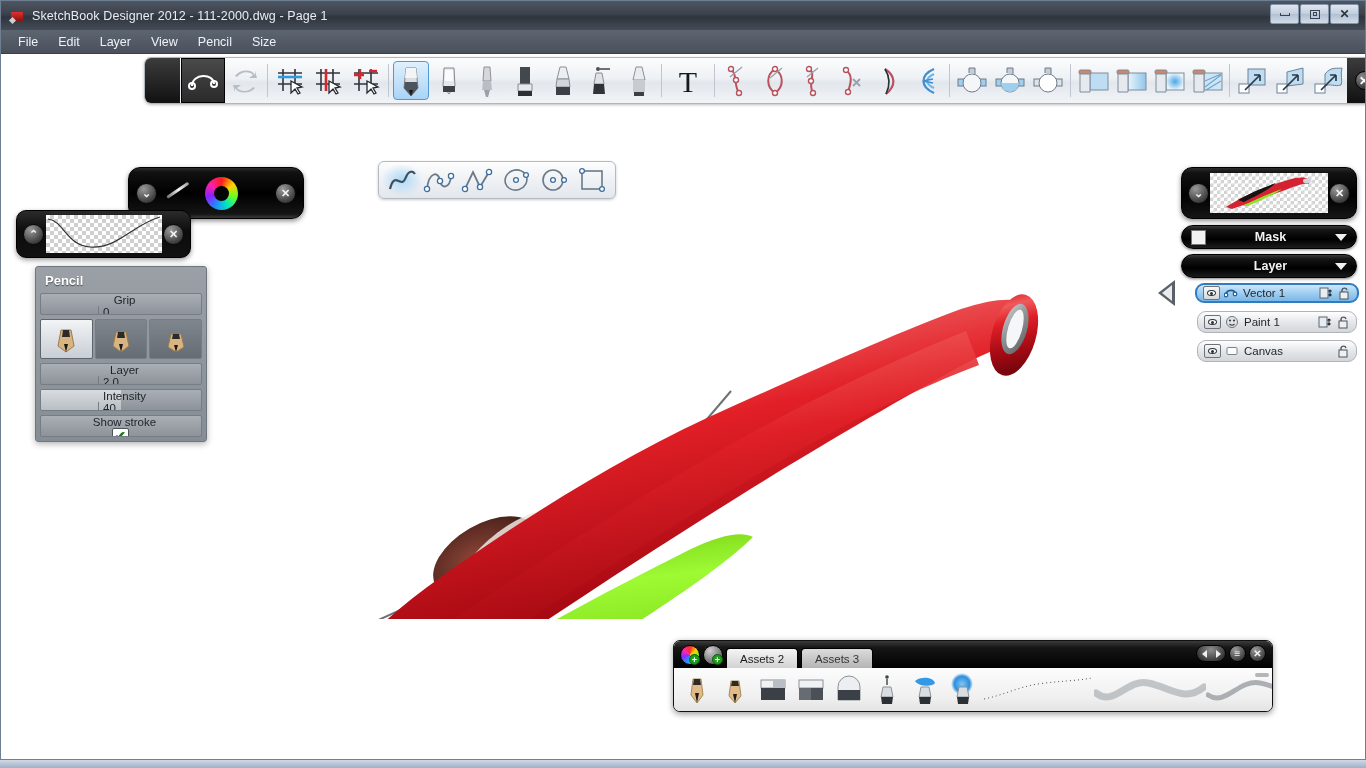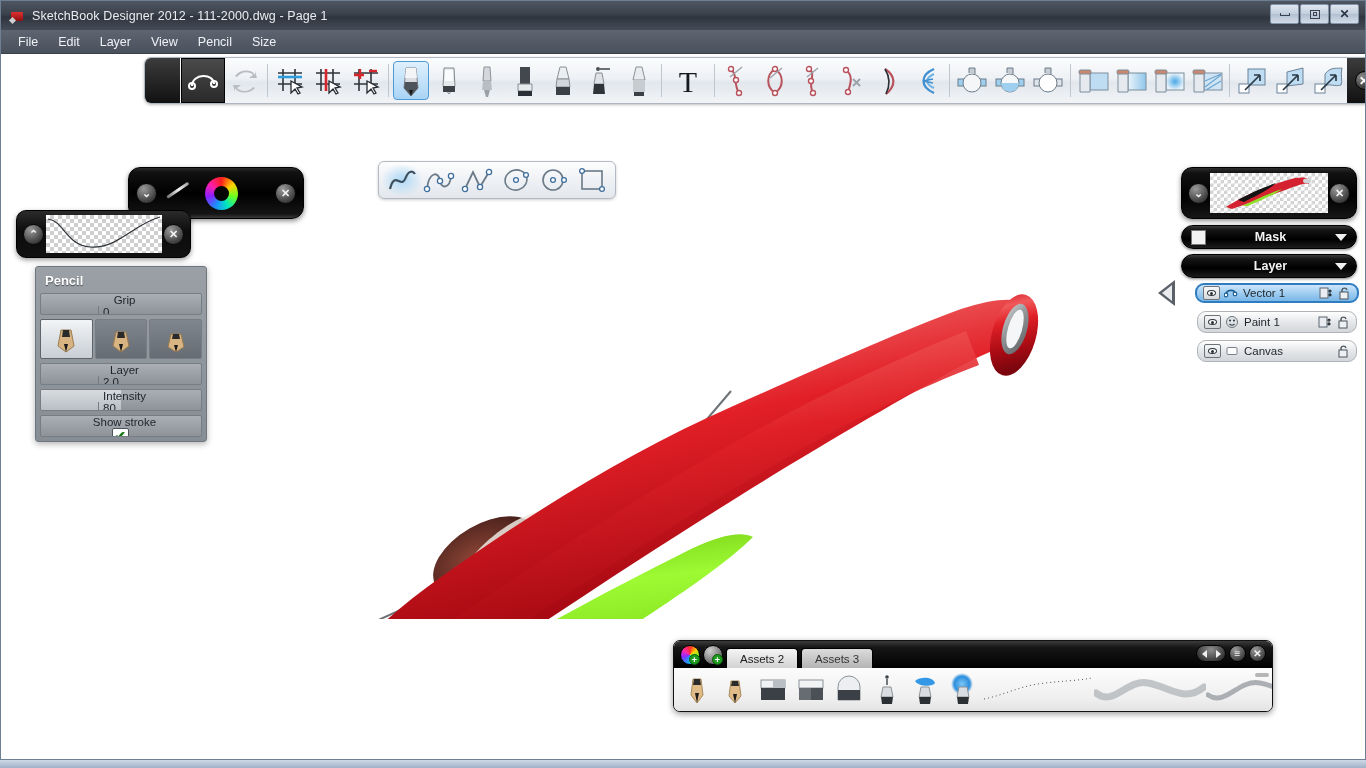--- a/index.html
+++ b/index.html
@@ -799,21 +799,21 @@
         <div class="pp-label">Layer</div>
         <div class="pp-val">2.0</div>
         <div class="pp-grip">
             <span class="dots"></span>
           </div>
       </div>
 
       <div class="pp-row">
         <div class="pp-fill" style="width:50%"></div>
         <div class="pp-label">Intensity</div>
-        <div class="pp-val">80</div>
+        <div class="pp-val">40</div>
         <div class="pp-grip">
             <span class="dots"></span>
           </div>
       </div>
 
       <div class="pp-row" style="margin-bottom:0">
         <div class="pp-label">Show stroke</div>
         <div class="pp-check">✔</div>
       </div>
     </div>

